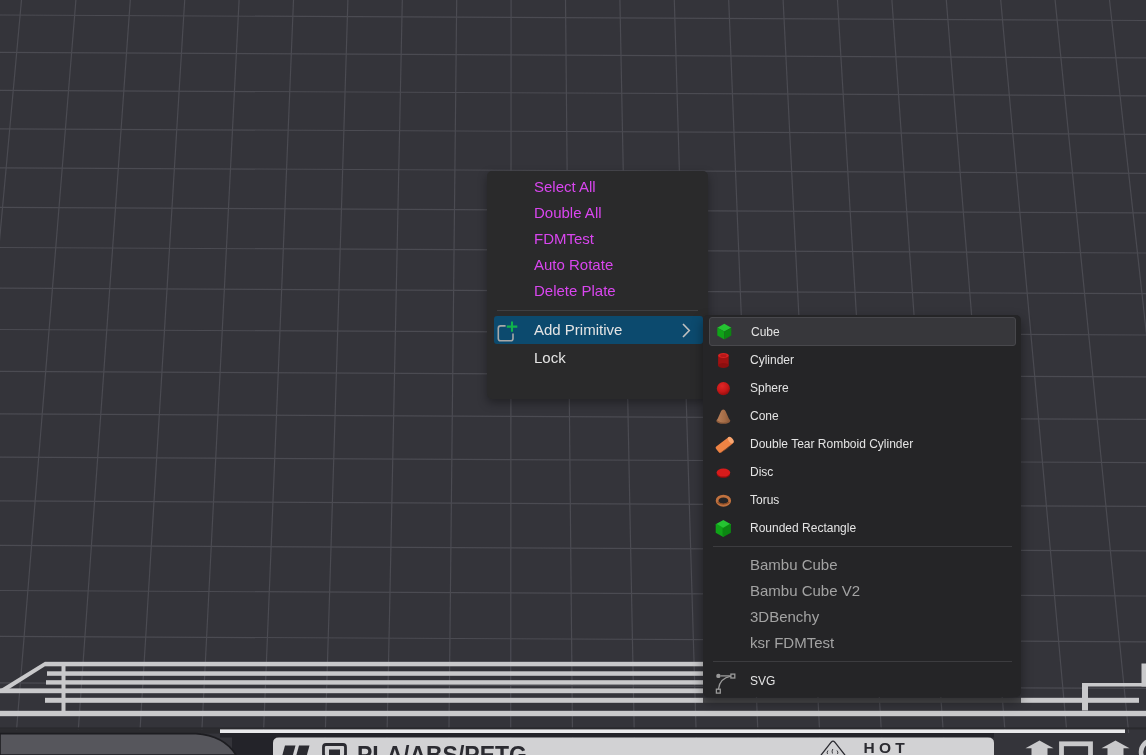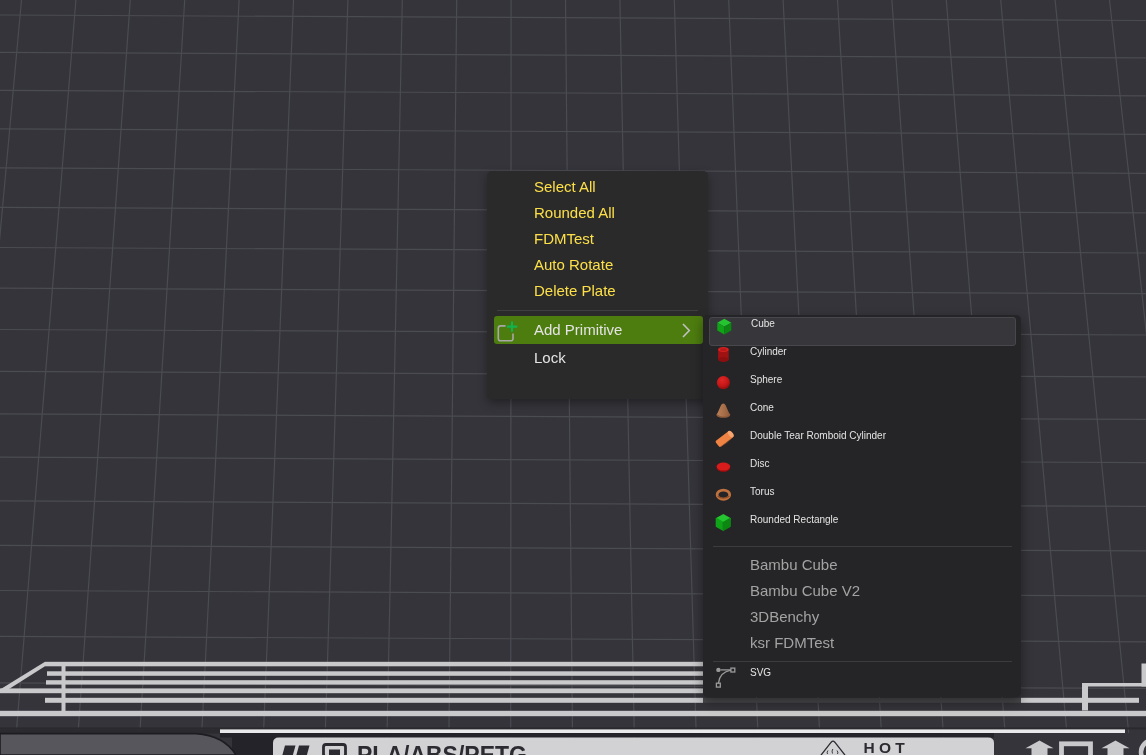--- a/index.html
+++ b/index.html
@@ -2,27 +2,27 @@
 <html><head>
 <meta charset="utf-8">
 <style>
 html,body{margin:0;padding:0}
 #stage{position:relative;width:1146px;height:755px;background:#34343a;overflow:hidden;
   font-family:"Liberation Sans",sans-serif;}
 #stage svg.bg{position:absolute;left:0;top:0}
 .menu{position:absolute;left:487px;top:171px;width:221px;height:228px;background:#2a2a2b;
   border-radius:5px;box-shadow:0 4px 10px rgba(0,0,0,0.35);padding-top:3px;box-sizing:border-box;}
 .menu .item{height:26px;line-height:26px;padding-left:47px;font-size:15px;color:#e5e5e5;white-space:nowrap}
-.menu .item.dis{color:#fde047}
+.menu .item.dis{color:#d946ef}
 .menu .sep{height:1px;background:#3f3f42;margin:6px 10px 5px 10px}
-.hl{position:relative;margin:0 5px 0 7px;height:28px;border-radius:3px;background:#4d7c0f;
+.hl{position:relative;margin:0 5px 0 7px;height:28px;border-radius:3px;background:#0c4a6e;
   line-height:28px;font-size:15px;color:#e4e4e4;padding-left:40px}
 .submenu{position:absolute;left:703px;top:315px;width:318px;height:382px;background:#252527;
   border-radius:5px;box-shadow:0 5px 12px rgba(0,0,0,0.4);padding-top:2px;box-sizing:border-box;}
-.submenu .row{display:flex;align-items:flex-start;height:28px;font-size:10px;color:#e4e4e4;padding-left:12px}
+.submenu .row{display:flex;align-items:center;height:28px;font-size:12px;color:#e4e4e4;padding-left:12px}
 .submenu .row .ic{width:17px;height:17px;margin-right:18px;flex:0 0 17px}
 .submenu .row.cubehl{margin:0 5px 0 6px;height:27px;border:1px solid #48484c;border-radius:3px;
   background:#37373b;padding-left:6px}
 .submenu .row2{height:26px;line-height:26px;font-size:15px;color:#a3a3a3;padding-left:47px}
 .submenu .sep{height:1px;background:#3c3c3f;margin:4px 9px 5px 10px}
 </style>
 </head>
 <body>
 <div id="stage">
 <svg class="bg" width="1146" height="755" viewBox="0 0 1146 755">
@@ -115,21 +115,21 @@
     <rect x="1031.5" y="747.6" width="16" height="7.4"></rect>
     <path d="M1115.5,740.6 L1129.5,748.2 H1101.5 Z"></path>
     <rect x="1107.5" y="747.6" width="16" height="7.4"></rect>
   </g>
   <rect x="1061.5" y="743.8" width="29" height="14" fill="none" stroke="#c9c9cb" stroke-width="4.8"></rect>
   <circle cx="1152.5" cy="752" r="11.5" fill="none" stroke="#c9c9cb" stroke-width="4.5"></circle>
 </svg>
 
 <div class="menu">
   <div class="item dis">Select All</div>
-  <div class="item dis">Rounded All</div>
+  <div class="item dis">Double All</div>
   <div class="item dis">FDMTest</div>
   <div class="item dis">Auto Rotate</div>
   <div class="item dis">Delete Plate</div>
   <div class="sep"></div>
   <div class="hl">Add Primitive
     <svg style="position:absolute;left:-1px;top:5px" width="26" height="25" viewBox="0 0 26 25">
       <path d="M12.6,4.9 H7.6 Q5.3,4.9 5.3,7.2 V17.5 Q5.3,19.8 7.6,19.8 H17.7 Q20,19.8 20,17.5 V12.6" fill="none" stroke="#a8a8a8" stroke-width="1.6"></path>
       <path d="M19,0.4 V10.8 M13.8,5.6 H24.3" stroke="#10b44c" stroke-width="2.1" fill="none"></path>
     </svg>
     <svg style="position:absolute;right:12px;top:7px" width="9" height="15" viewBox="0 0 9 15">

